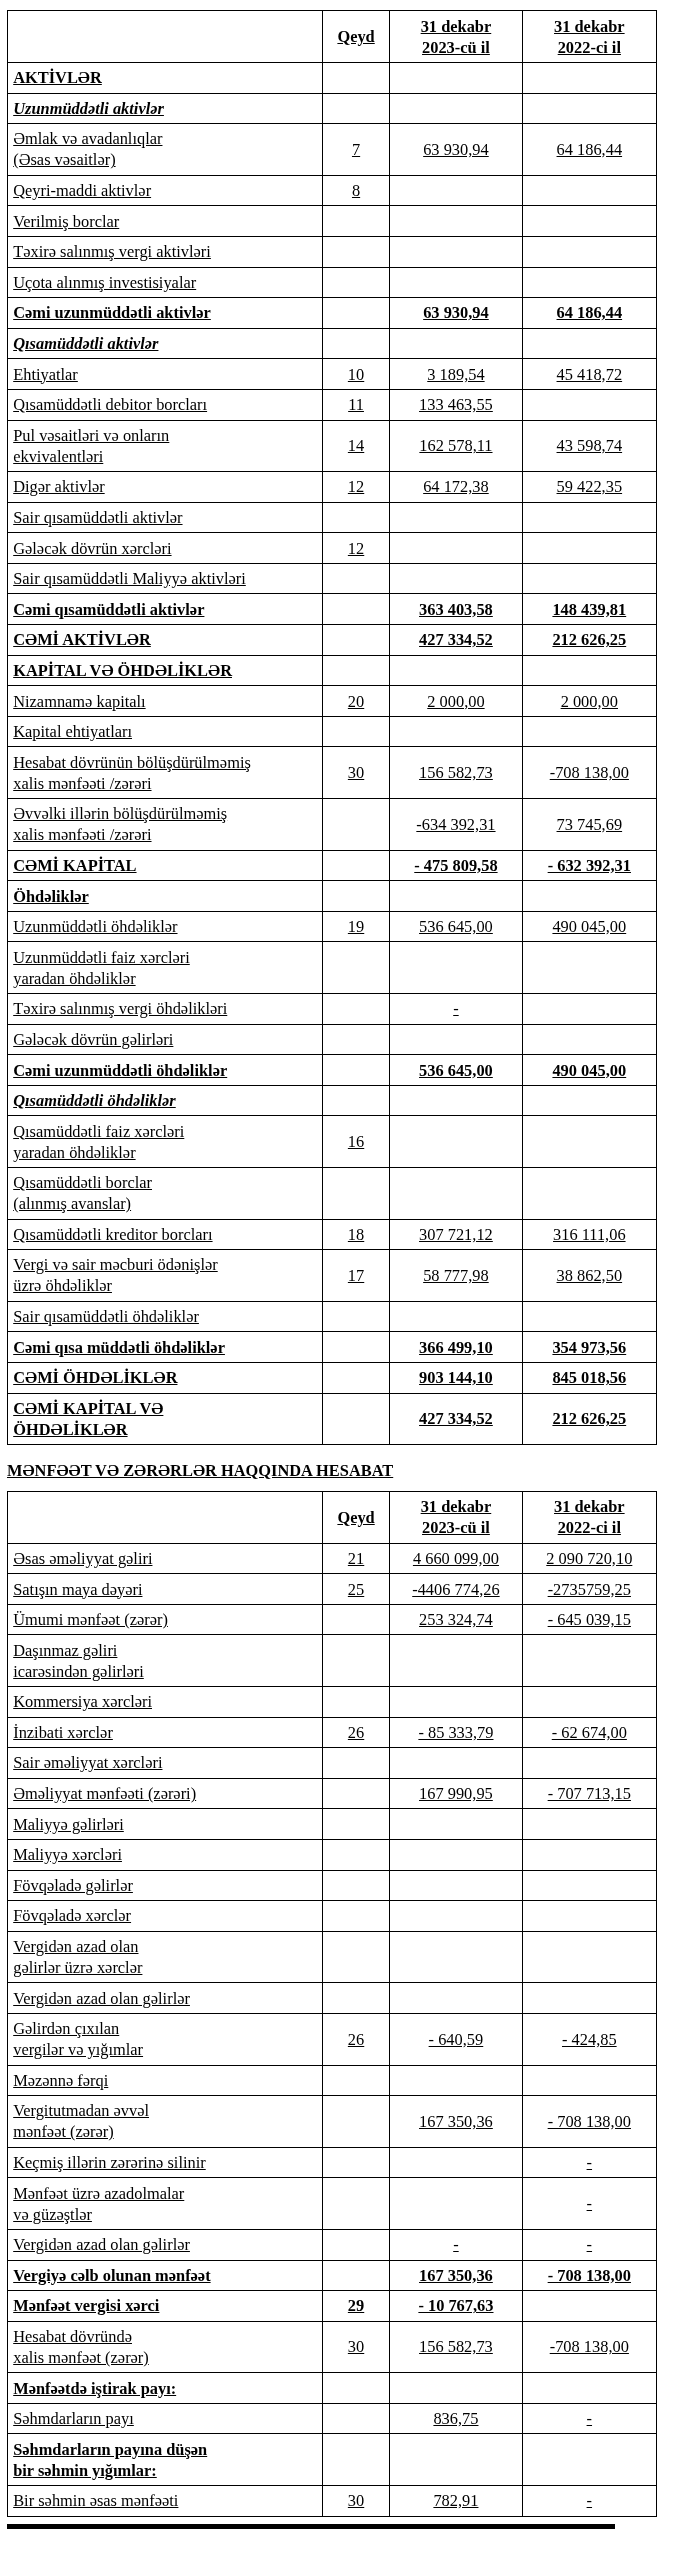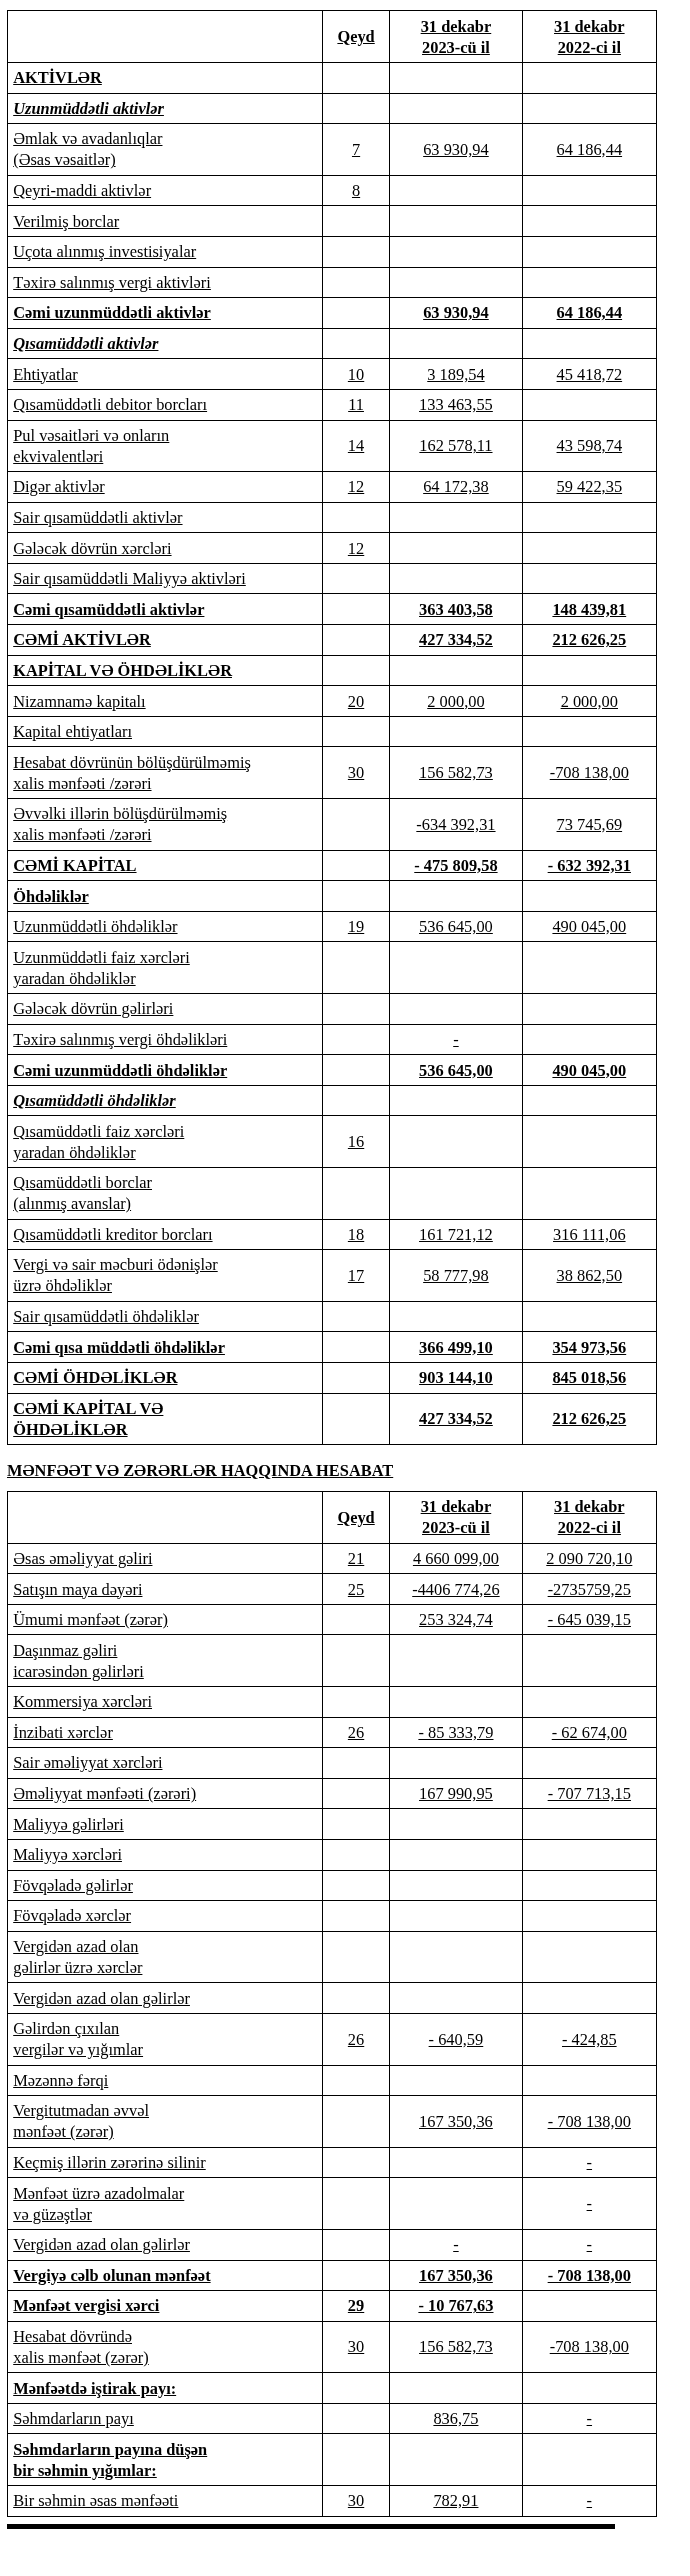--- a/index.html
+++ b/index.html
@@ -86,27 +86,27 @@
           <td class="c-val"></td>
           <td class="c-val"></td>
         </tr>
         <tr class="row-normal">
           <td class="c-label">Verilmiş borclar</td>
           <td class="c-qeyd"></td>
           <td class="c-val"></td>
           <td class="c-val"></td>
         </tr>
         <tr class="row-normal">
+          <td class="c-label">Təxirə salınmış vergi aktivləri</td>
+          <td class="c-qeyd"></td>
+          <td class="c-val"></td>
+          <td class="c-val"></td>
+        </tr>
+        <tr class="row-normal">
           <td class="c-label">Uçota alınmış investisiyalar</td>
-          <td class="c-qeyd"></td>
-          <td class="c-val"></td>
-          <td class="c-val"></td>
-        </tr>
-        <tr class="row-normal">
-          <td class="c-label">Təxirə salınmış vergi aktivləri</td>
           <td class="c-qeyd"></td>
           <td class="c-val"></td>
           <td class="c-val"></td>
         </tr>
         <tr class="row-bold">
           <td class="c-label">Cəmi uzunmüddətli aktivlər</td>
           <td class="c-qeyd"></td>
           <td class="c-val">63 930,94</td>
           <td class="c-val">64 186,44</td>
         </tr>
@@ -222,29 +222,29 @@
           <td class="c-val">490 045,00</td>
         </tr>
         <tr class="row-normal">
           <td class="c-label">Uzunmüddətli faiz xərcləri
 yaradan öhdəliklər</td>
           <td class="c-qeyd"></td>
           <td class="c-val"></td>
           <td class="c-val"></td>
         </tr>
         <tr class="row-normal">
+          <td class="c-label">Təxirə salınmış vergi öhdəlikləri</td>
+          <td class="c-qeyd"></td>
+          <td class="c-val">-</td>
+          <td class="c-val"></td>
+        </tr>
+        <tr class="row-normal">
           <td class="c-label">Gələcək dövrün gəlirləri</td>
           <td class="c-qeyd"></td>
           <td class="c-val"></td>
-          <td class="c-val"></td>
-        </tr>
-        <tr class="row-normal">
-          <td class="c-label">Təxirə salınmış vergi öhdəlikləri</td>
-          <td class="c-qeyd"></td>
-          <td class="c-val">-</td>
           <td class="c-val"></td>
         </tr>
         <tr class="row-bold">
           <td class="c-label">Cəmi uzunmüddətli öhdəliklər</td>
           <td class="c-qeyd"></td>
           <td class="c-val">536 645,00</td>
           <td class="c-val">490 045,00</td>
         </tr>
         <tr class="row-bolditalic">
           <td class="c-label">Qısamüddətli öhdəliklər</td>
@@ -262,21 +262,21 @@
         <tr class="row-normal">
           <td class="c-label">Qısamüddətli borclar
 (alınmış avanslar)</td>
           <td class="c-qeyd"></td>
           <td class="c-val"></td>
           <td class="c-val"></td>
         </tr>
         <tr class="row-normal">
           <td class="c-label">Qısamüddətli kreditor borcları</td>
           <td class="c-qeyd">18</td>
-          <td class="c-val">161 721,12</td>
+          <td class="c-val">307 721,12</td>
           <td class="c-val">316 111,06</td>
         </tr>
         <tr class="row-normal">
           <td class="c-label">Vergi və sair məcburi ödənişlər
 üzrə öhdəliklər</td>
           <td class="c-qeyd">17</td>
           <td class="c-val">58 777,98</td>
           <td class="c-val">38 862,50</td>
         </tr>
         <tr class="row-normal">

